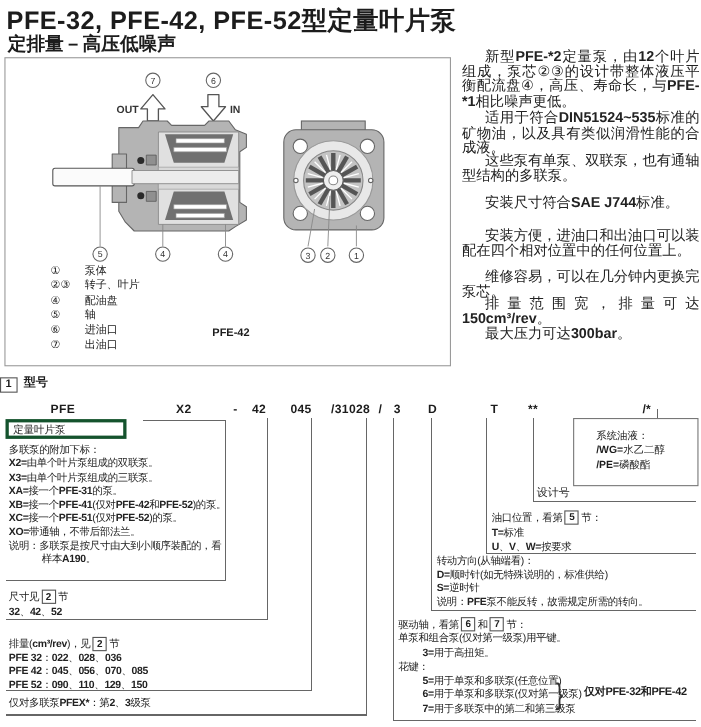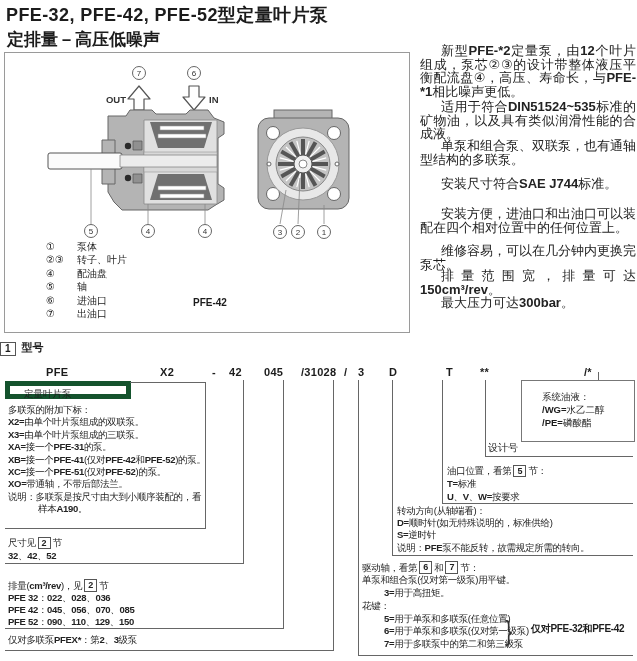--- a/index.html
+++ b/index.html
@@ -1,34 +1,34 @@
 <!DOCTYPE html>
 <html><head>
 <meta charset="utf-8">
 <style>
   html,body{margin:0;padding:0;background:#fff;}
   .page{position:relative;width:637px;height:661px;background:#ffffff;overflow:hidden;
         font-family:"Liberation Sans","DejaVu Sans",sans-serif;color:#1c1c1c;}
   .abs{position:absolute;}
-  .title{left:6px;top:3px;font-size:18px;font-weight:bold;letter-spacing:.4px;white-space:nowrap;}
+  .title{left:6px;top:3px;font-size:23px;font-weight:bold;letter-spacing:.4px;white-space:nowrap;}
   .subtitle{left:7px;top:28px;font-size:17px;font-weight:bold;white-space:nowrap;}
   .figbox{left:4px;top:52px;width:404px;height:279px;border:1px solid #9a9a9a;box-sizing:content-box;}
   .figsvg{position:absolute;left:0;top:0;}
   .legend{position:absolute;left:9px;top:187px;font-size:10px;line-height:13.4px;color:#222;}
   .legend .row{white-space:nowrap;margin-left:32px;}
   .lgm{display:inline-block;width:31px;}
   .caption{position:absolute;left:188px;top:244px;font-size:10px;font-weight:bold;}
   .para{position:absolute;left:420px;width:216px;font-size:13px;line-height:13.6px;
         text-align:justify;text-indent:21px;color:#222;}
   .sechead{left:0;top:340px;font-size:11px;font-weight:bold;white-space:nowrap;}
   .idxbox{display:inline-block;border:1px solid #555;font-size:10px;line-height:12px;
           padding:0 4px;margin-right:6px;font-weight:bold;vertical-align:-1px;}
   .tok{position:absolute;top:366px;font-size:11px;font-weight:bold;white-space:nowrap;letter-spacing:.3px;}
-  .pfebox{left:5px;top:381px;width:126px;height:18px;border:5px solid #14532d;box-sizing:border-box;
-          font-size:9.5px;line-height:11px;padding:2px 14px;}
+  .pfebox{left:5px;top:381px;width:110px;height:18px;border:3px solid #14532d;box-sizing:border-box;
+          font-size:9.5px;line-height:11px;padding:2px 4px;}
   .desc{position:absolute;font-size:9.5px;line-height:12.4px;letter-spacing:-.3px;
         white-space:nowrap;color:#222;}
   .ind{padding-left:22px;}
   .ind30{padding-left:30px;}
   .numbox{display:inline-block;border:1px solid #555;padding:0 3px;margin:0 2px;font-weight:bold;
           font-size:9px;line-height:10.5px;vertical-align:0.5px;letter-spacing:0;}
   .fluidbox{left:521px;top:380px;width:114px;height:62px;border:1px solid #777;box-sizing:border-box;
             padding:9px 0 0 20px;font-size:9.5px;line-height:13px;white-space:nowrap;}
   .design{left:488px;top:441px;font-size:10px;white-space:nowrap;}
   .brace{left:504px;top:616px;font-size:27px;font-weight:400;color:#333;transform:scaleX(.75);}
@@ -149,21 +149,21 @@
       <div class="row"><span class="lgm">④</span><span>配油盘</span></div>
       <div class="row"><span class="lgm">⑤</span><span>轴</span></div>
       <div class="row"><span class="lgm">⑥</span><span>进油口</span></div>
       <div class="row"><span class="lgm">⑦</span><span>出油口</span></div>
     </div>
     <div class="caption">PFE-42</div>
   </div>
 
   <div class="para" style="top:44px">新型<b>PFE-*2</b>定量泵，由<b>12</b>个叶片组成，泵芯②③的设计带整体液压平衡配流盘④，高压、寿命长，与<b>PFE-*1</b>相比噪声更低。</div>
   <div class="para" style="top:100px">适用于符合<b>DIN51524~535</b>标准的矿物油，以及具有类似润滑性能的合成液。</div>
-  <div class="para" style="top:139px">单泵和组合泵、双联泵，也有通轴型结构的多联泵。</div>
+  <div class="para" style="top:139px">这些泵有单泵、双联泵，也有通轴型结构的多联泵。</div>
   <div class="para" style="top:177px">安装尺寸符合<b>SAE</b> <b>J744</b>标准。</div>
   <div class="para" style="top:207px">安装方便，进油口和出油口可以装配在四个相对位置中的任何位置上。</div>
   <div class="para" style="top:244px">维修容易，可以在几分钟内更换完泵芯。</div>
   <div class="para" style="top:269px">排量范围宽，排量可达<b>150cm³/rev</b>。</div>
   <div class="para" style="top:296px">最大压力可达<b>300bar</b>。</div>
 
   <div class="abs sechead">
     <span class="idxbox">1</span><span>型号</span>
   </div>
 

